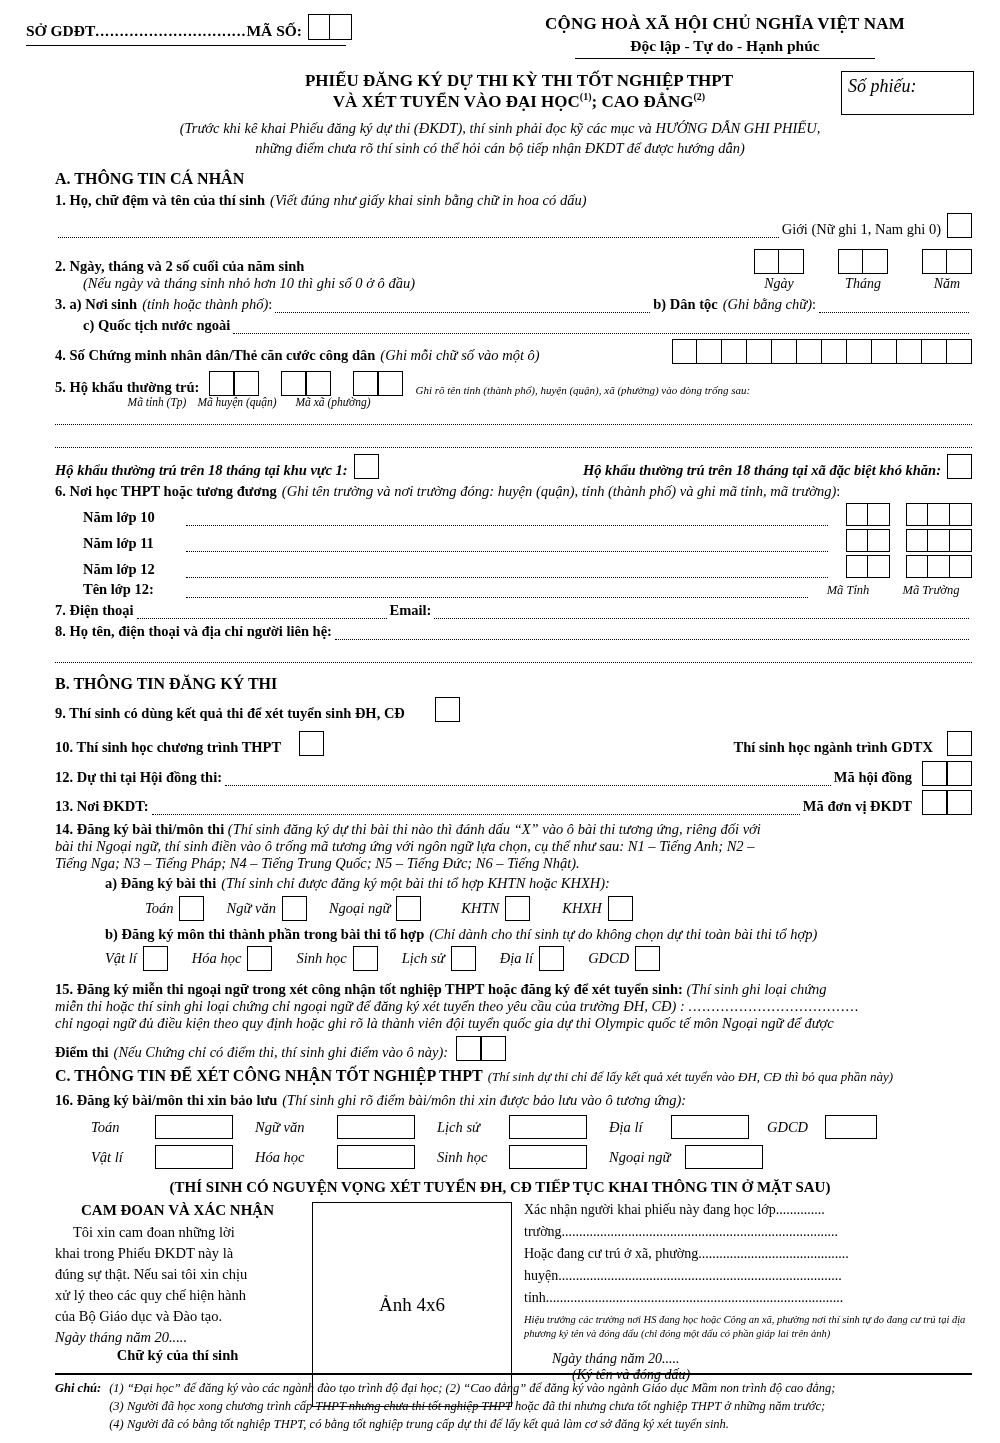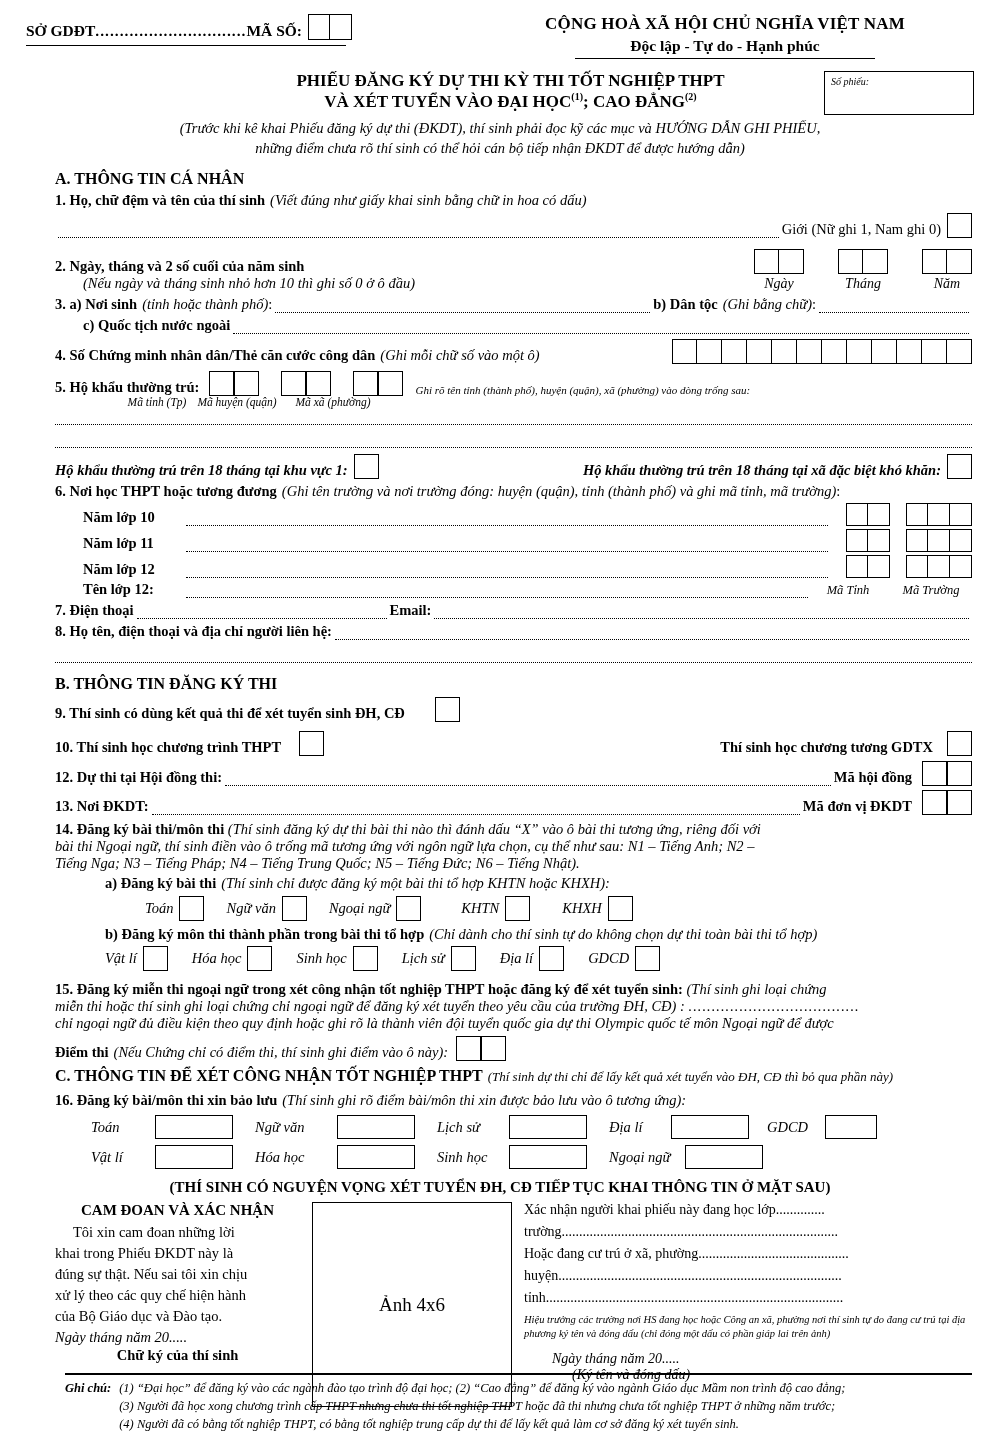--- a/index.html
+++ b/index.html
@@ -31,21 +31,21 @@
   .cellgrp .cell + .cell { border-left:none; }
 
   .natl { text-align:center; font-weight:bold; font-size:17px; letter-spacing:0.2px;}
   .natl2 { text-align:center; font-weight:bold; font-size:15.5px; margin-top:3px;}
 
   .title-wrap { display:flex; margin-top:12px; padding:0 26px; }
   .title-main { flex:1; text-align:center; }
   .title-line1 { font-weight:bold; font-size:17px; }
   .title-line2 { font-weight:bold; font-size:17px; }
   .sup { font-size:10px; vertical-align:super; }
-  .sophieu { width:150px; height:44px; border:1px solid #000; font-style:italic; font-size:10px; padding:4px 6px; margin-left:14px;}
+  .sophieu { width:133px; height:44px; border:1px solid #000; font-style:italic; font-size:18px; padding:4px 6px; margin-left:14px;}
   .note-it { text-align:center; font-style:italic; font-size:14.5px; line-height:1.35; margin-top:4px; padding:0 60px;}
 
   .sec { font-weight:bold; font-size:16px; margin:12px 0 2px 55px; }
   .body { padding:0 28px 0 55px; }
   .line { display:flex; align-items:flex-end; margin-top:4px; }
   .lbl { white-space:nowrap; }
   .fill { flex:1; border-bottom:1px dotted #000; height:15px; margin:0 3px; }
   .indent1 { margin-left:28px; }
   .indent2 { margin-left:50px; }
   .xs { font-size:11px; }
@@ -67,21 +67,21 @@
 
   .subj { display:flex; align-items:center; gap:6px; }
 
   .reserve-row { display:flex; align-items:center; gap:0; margin-top:6px; }
   .rbox { width:78px; height:24px; border:1px solid #000; }
 
   .bottom { display:flex; padding:6px 28px 0 55px; }
   .cam { width:245px; }
   .photo { width:200px; height:205px; border:1px solid #000; display:flex; align-items:center; justify-content:center; font-size:19px; margin:0 12px;}
   .xacnhan { flex:1; font-size:14px; }
-  .foot { position:absolute; left:65px; right:28px; bottom:10px; border-top:2px solid #000; padding-top:4px; }
+  .foot { position:absolute; left:55px; right:28px; bottom:10px; border-top:2px solid #000; padding-top:4px; }
   .foot-row { display:flex; font-size:12.5px; font-style:italic; line-height:1.45;}
   .foot-lbl { font-weight:bold; white-space:nowrap; margin-right:8px;}
 </style>
 </head>
 <body>
 
 <div class="page">
 
   <div class="hdr">
     <div class="hdr-left">
@@ -305,21 +305,21 @@
   <div class="body">
     <div class="line">
       <span class="b">9. Thí sinh có dùng kết quả thi để xét tuyển sinh ĐH, CĐ</span>
       <span class="box" style="margin-left:30px;"></span>
     </div>
 
     <div class="line" style="margin-top:9px;">
       <span class="b">10. Thí sinh học chương trình THPT</span>
       <span class="box" style="margin-left:18px;"></span>
       <span style="flex:1"></span>
-      <span class="b">Thí sinh học chương tương GDTX</span>
+      <span class="b">Thí sinh học ngành trình GDTX</span>
       <span class="box" style="margin-left:14px;"></span>
     </div>
 
 
     <div class="line" style="margin-top:5px;">
       <span class="b">12. Dự thi tại Hội đồng thi:</span>
       <span class="fill"></span>
       <span class="b">Mã hội đồng</span>
       <span style="display:flex;margin-left:10px;">
           <span class="box"></span>

